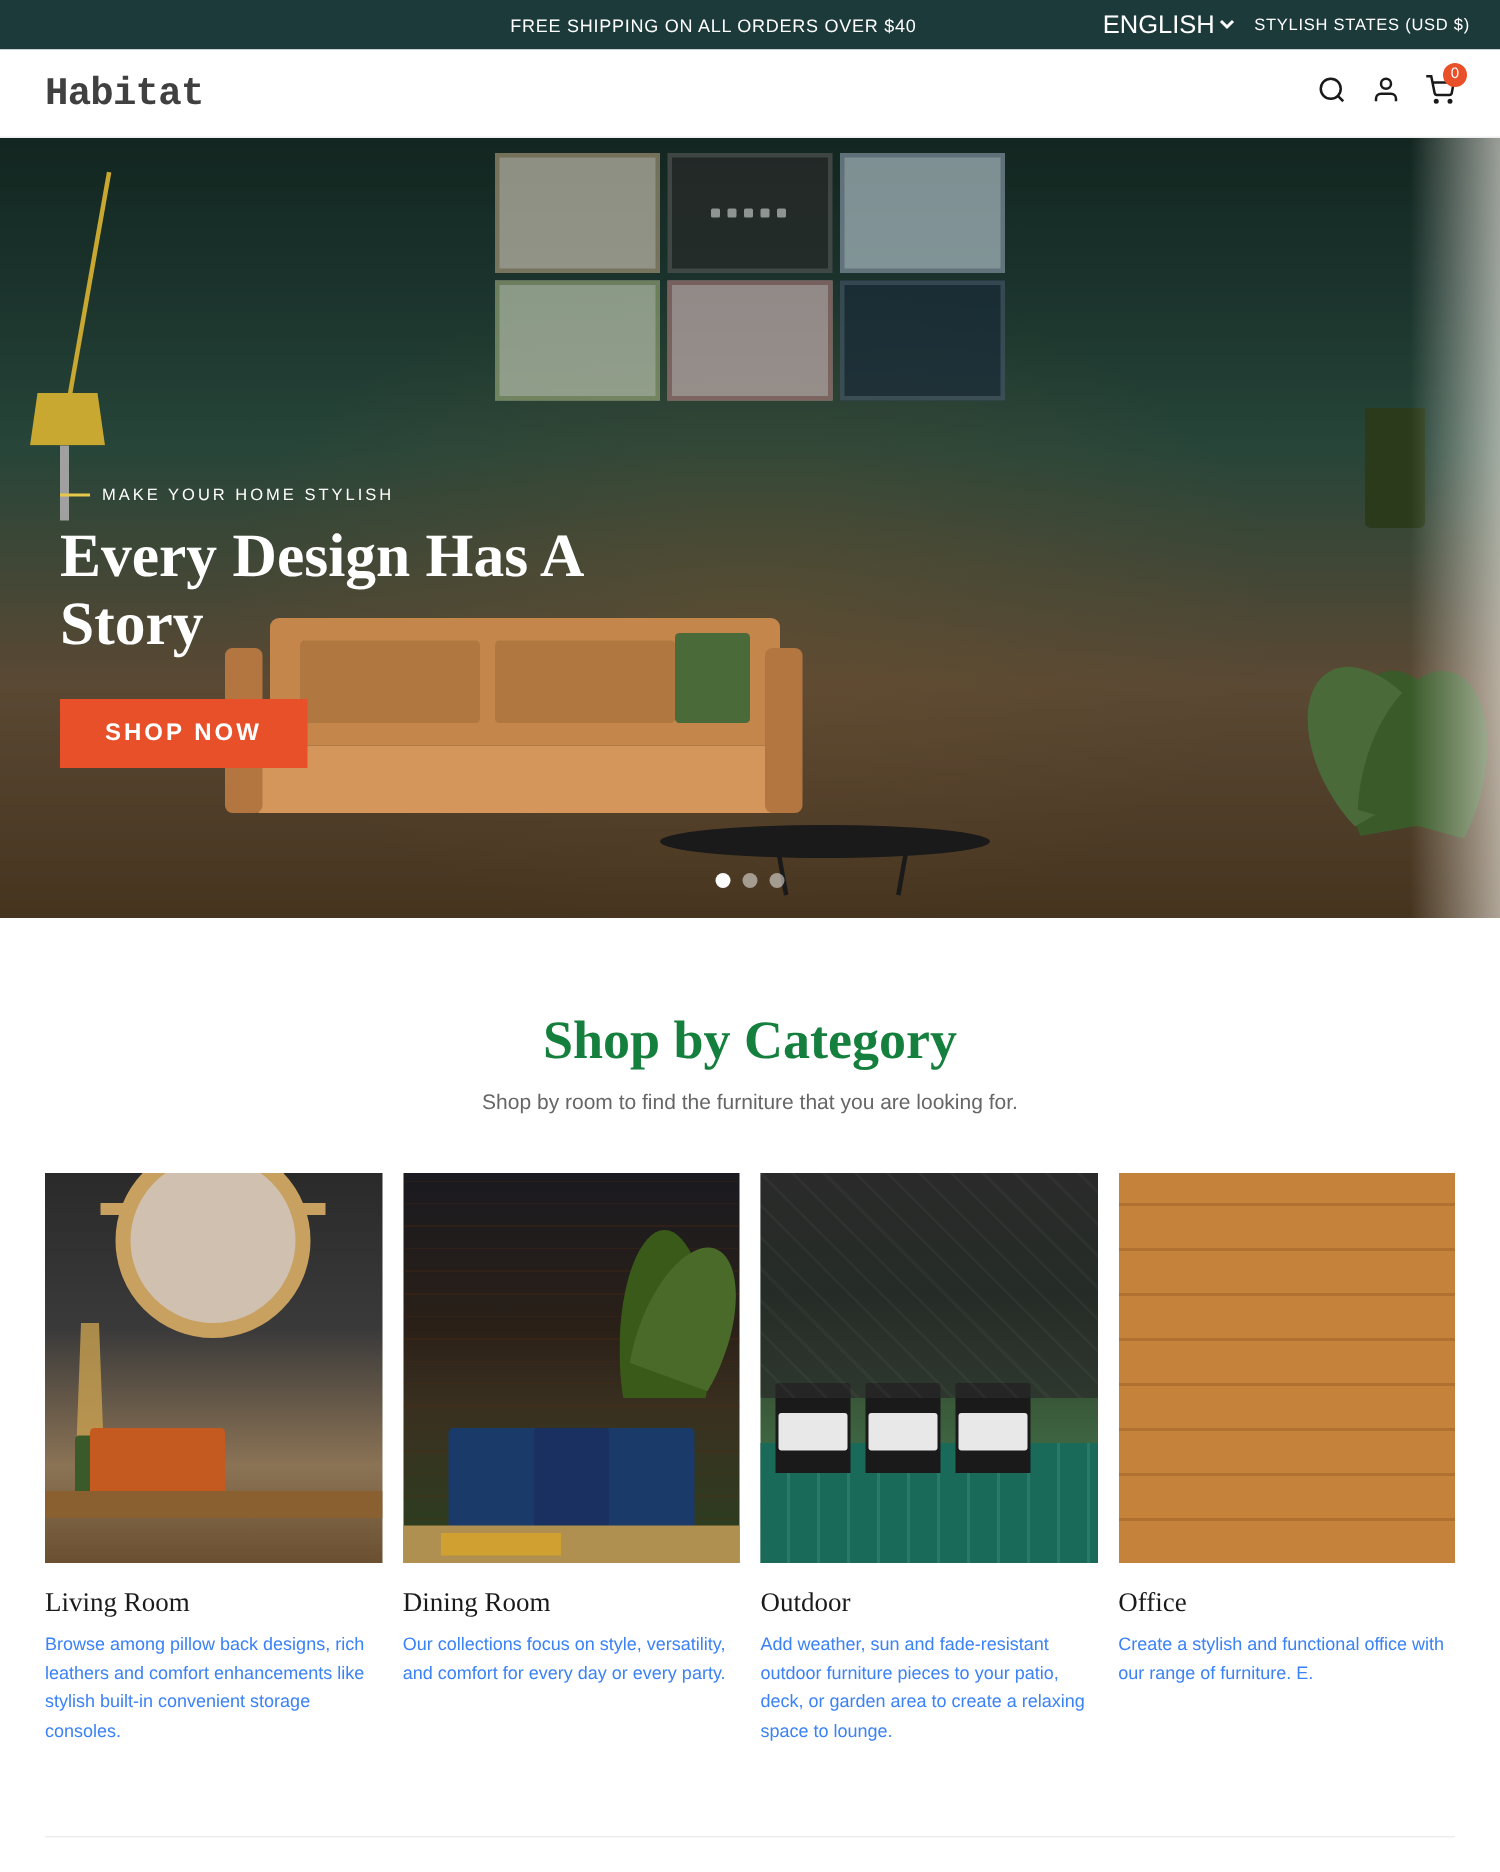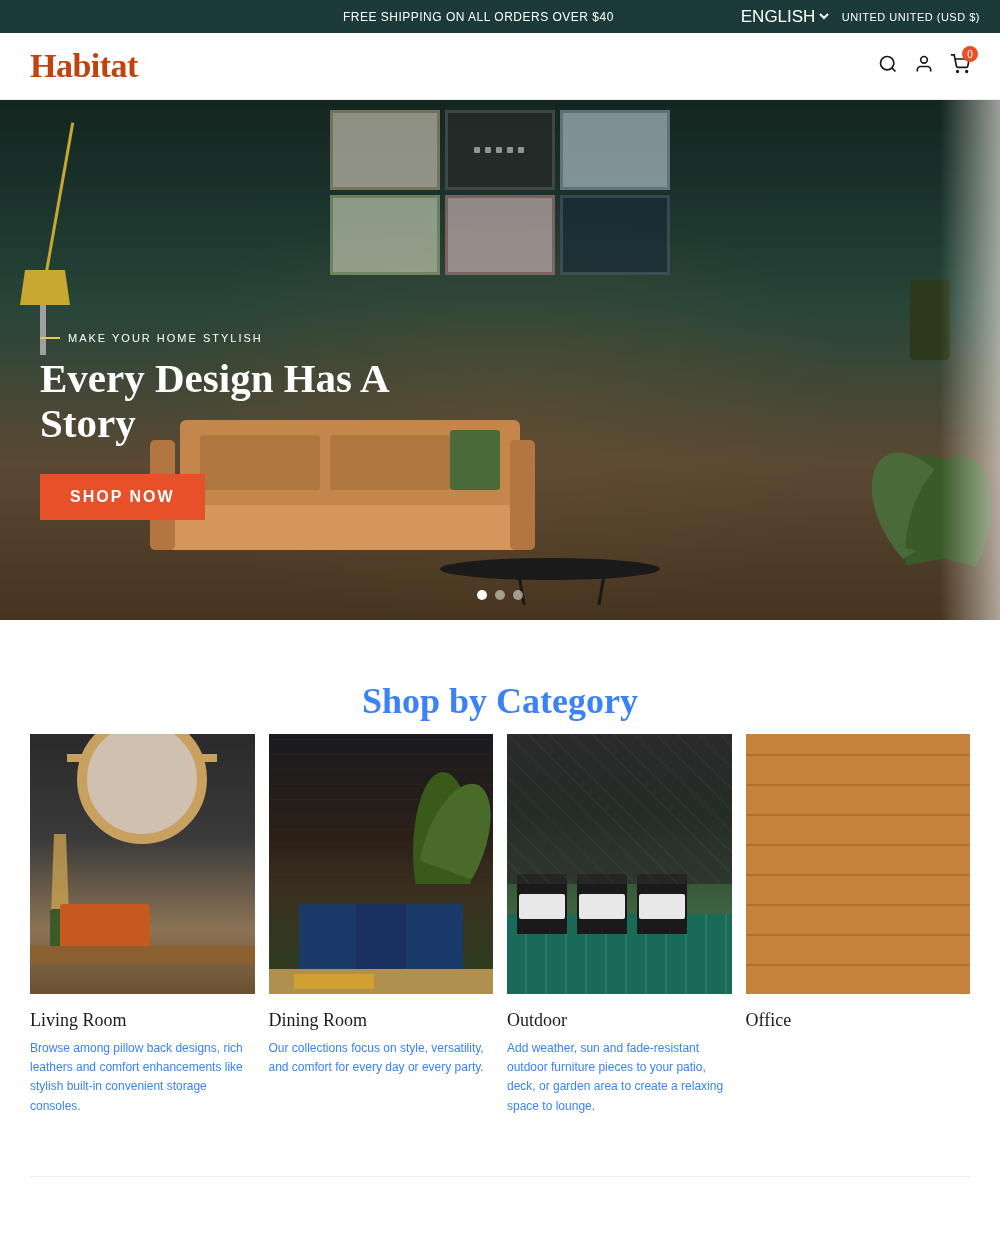--- a/index.html
+++ b/index.html
@@ -24,24 +24,24 @@
     
     .header {
       display: flex;
       justify-content: space-between;
       align-items: center;
       padding: 14px 30px;
       background: #fff;
       border-bottom: 1px solid #eee;
     }
     .logo {
-      font-size: 34px;
-      font-family: Liberation Serif, serif;
+      font-size: 26px;
+      font-family: Liberation Mono, monospace;
       font-weight: bold;
-      color: #c2410c;
+      color: #404040;
       letter-spacing: -0.5px;
     }
     .nav { display: flex; gap: 28px; align-items: center; }
     .nav a {
       text-decoration: none;
       color: #1a1a1a;
       font-size: 14px;
       font-family: Arial, sans-serif;
       display: flex;
       align-items: center;
@@ -154,21 +154,21 @@
     .hero-dot.active { background: #fff; }
 
     
     .shop-category-section {
       padding: 60px 30px 40px;
       text-align: center;
     }
     .section-title {
       font-size: 36px;
       font-family: 'Georgia', serif;
-      color: #3b82f6;
+      color: #15803d;
       margin-bottom: 12px;
     }
     .section-subtitle {
       font-size: 14px;
       font-family: Arial, sans-serif;
       color: #666;
       margin-bottom: 40px;
     }
     .category-grid {
       display: flex;
@@ -222,21 +222,21 @@
 </head>
 <body>
 
 <div class="top-bar">
   <div style="width:200px"></div>
   <div class="top-bar-center">FREE SHIPPING ON ALL ORDERS OVER $40</div>
   <div class="top-bar-right">
     <select>
       <option>ENGLISH</option>
     </select>
-    <span style="cursor:pointer">UNITED UNITED (USD $)</span>
+    <span style="cursor:pointer">STYLISH STATES (USD $)</span>
   </div>
 </div>
 
 <header class="header">
   <div class="logo">Habitat</div>
   <div class="nav-icons">
     <div class="nav-icon">
       <svg width="20" height="20" viewBox="0 0 24 24" fill="none" stroke="#1a1a1a" stroke-width="2">
         <circle cx="11" cy="11" r="8"></circle>
           <line x1="21" y1="21" x2="16.65" y2="16.65"></line>
@@ -323,20 +323,21 @@
   </div>
   <div class="hero-dots">
     <div class="hero-dot active"></div>
     <div class="hero-dot"></div>
     <div class="hero-dot"></div>
   </div>
 </section>
 
 <section class="shop-category-section">
   <h2 class="section-title">Shop by Category</h2>
+  <p class="section-subtitle">Shop by room to find the furniture that you are looking for.</p>
 
   <div class="category-grid">
 
     <div class="category-card">
       <div style="width:100%;height:260px;background:linear-gradient(180deg,#2a2a2a 0%,#3a3a3a 40%,#8b7355 75%,#6a5030 100%);position:relative;overflow:hidden;">
 
         <div style="position:absolute;top:20px;left:50%;transform:translateX(-50%);width:150px;height:8px;background:#c8a060;"></div>
         <div style="position:absolute;top:-20px;left:50%;transform:translateX(-50%);width:130px;height:130px;border-radius:50%;border:10px solid #c8a060;background:#d0c0b0;"></div>
 
         <div style="position:absolute;bottom:80px;left:15px;width:30px;height:80px;background:#c8a050;clip-path:polygon(30%0%,70%0%,80%100%,20%100%);opacity:0.8;"></div>
@@ -398,20 +399,21 @@
       </div>
     </div>
 
     <div class="category-card">
       <div style="width:100%;height:260px;background:linear-gradient(180deg,#c4823a 0%,#d4924a 50%,#e4a260 100%);position:relative;overflow:hidden;">
 
         <div style="position:absolute;top:0;left:0;right:0;bottom:0;background:repeating-linear-gradient(0deg,#c4823a,#c4823a 28px,#b07030 28px,#b07030 30px);"></div>
       </div>
       <div class="category-info">
         <div class="category-name">Office</div>
+        <div class="category-desc">Create a stylish and functional office with our range of furniture. E.</div>
       </div>
     </div>
 
   </div>
 </section>
 
 <div class="brands-section">
   
   
   

